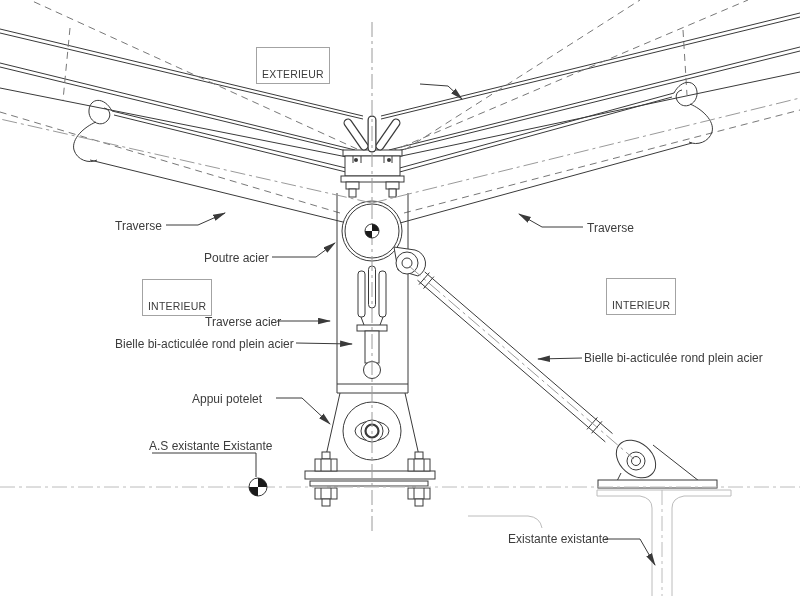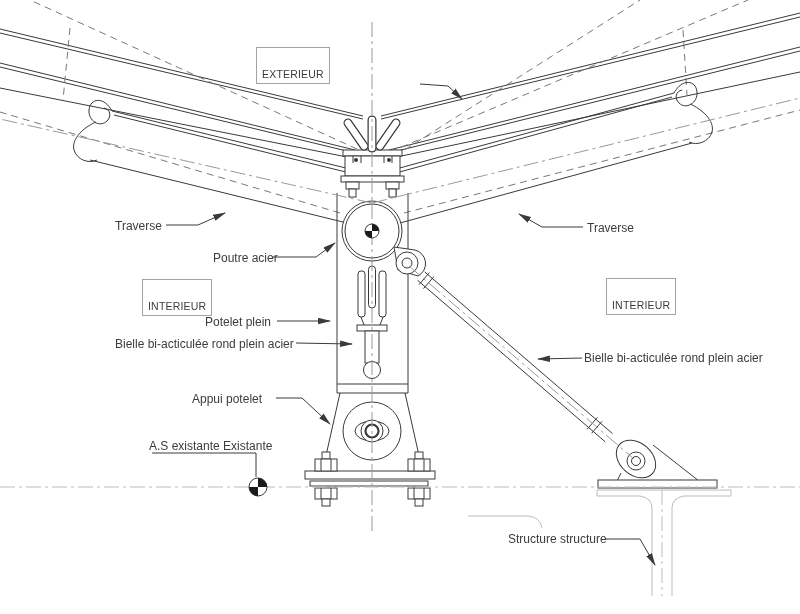--- a/index.html
+++ b/index.html
@@ -193,24 +193,24 @@
     <polyline class="leader" points="276,398 302,398 330,424" marker-end="url(#arr)"></polyline>
     <polyline class="leader" points="152,453 256,453 256,477"></polyline>
     <polyline class="leader" points="583,227 542,227 519,214" marker-end="url(#arr)"></polyline>
     <polyline class="leader" points="582,358 538,359" marker-end="url(#arr)"></polyline>
     <polyline class="leader" points="605,539 640,539 655,565" marker-end="url(#arr)"></polyline>
   </g>
 </svg>
 
 <div class="boxlbl" style="left:256px;top:47px;">EXTERIEUR</div>
 <div class="lbl" style="left:115px;top:220px;">Traverse</div>
-<div class="lbl" style="left:204px;top:252px;margin-left:9px;">Poutre acier</div>
+<div class="lbl" style="left:204px;top:252px;">Poutre acier</div>
 <div class="boxlbl" style="left:142px;top:279px;">INTERIEUR</div>
-<div class="lbl" style="left:205px;top:316px;">Potelet plein</div>
+<div class="lbl" style="left:205px;top:316px;">Traverse acier</div>
 <div class="lbl" style="left:115px;top:338px;">Bielle bi-acticulée rond plein acier</div>
 <div class="lbl" style="left:192px;top:393px;">Appui potelet</div>
 <div class="lbl" style="left:149px;top:440px;">A.S existante Existante</div>
 <div class="lbl" style="left:587px;top:222px;">Traverse</div>
 <div class="boxlbl" style="left:606px;top:278px;">INTERIEUR</div>
 <div class="lbl" style="left:584px;top:352px;">Bielle bi-acticulée rond plein acier</div>
-<div class="lbl" style="left:508px;top:533px;">Structure structure</div>
+<div class="lbl" style="left:508px;top:533px;">Existante existante</div>
 
 </div>
 
 </body></html>

